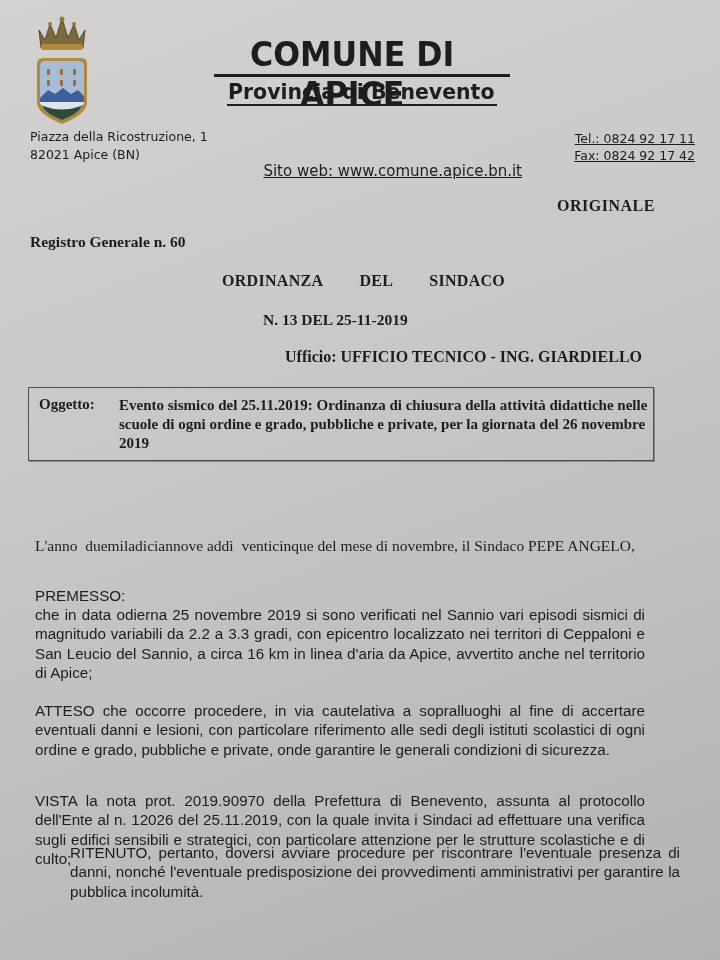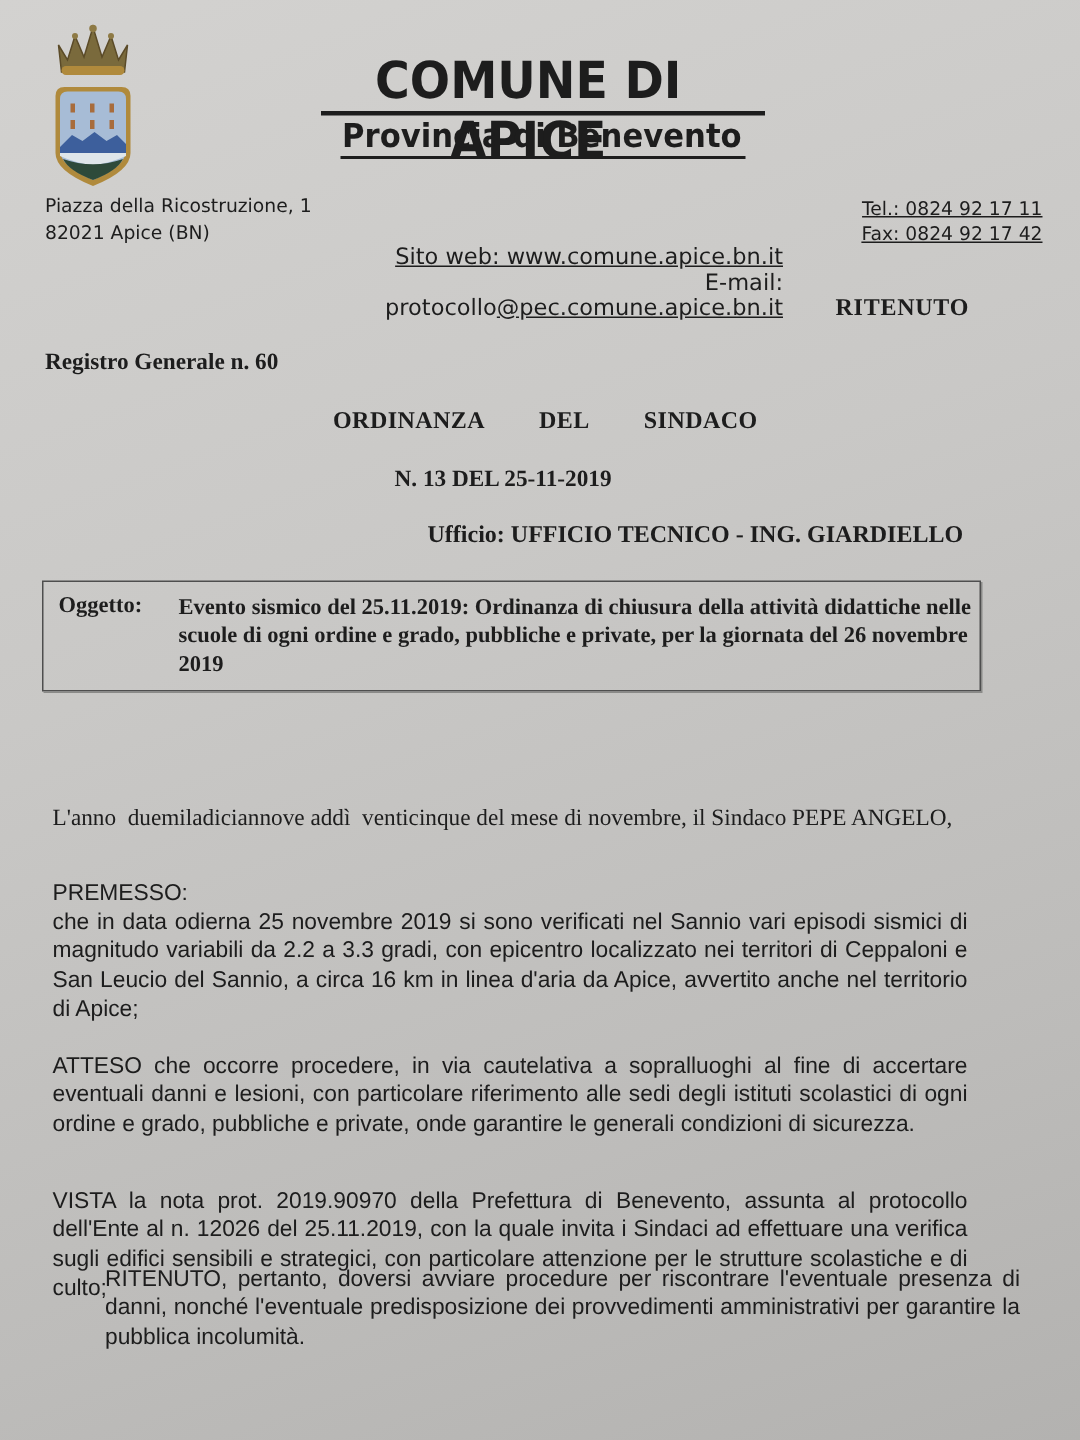--- a/index.html
+++ b/index.html
@@ -81,24 +81,23 @@
   <div>82021 Apice (BN)</div>
 </div>
 
 <div class="abs sans" id="contacts">
   <div>Tel.: 0824 92 17 11</div>
   <div>Fax: 0824 92 17 42</div>
 </div>
 
 <div class="abs sans" id="web">
   <div><span class="u">Sito web: www.comune.apice.bn.it</span></div>
-  <div><span>E-mail: protocollo</span><span class="u">@pec.comune.apice.bn.it</span></div>
 </div>
 
-<div class="abs serif" id="originale">RITENUTO</div>
+<div class="abs serif" id="originale">ORIGINALE</div>
 
 <div class="abs serif" id="registro">Registro Generale n. 60</div>
 <div class="abs serif" id="ordinanza" style="white-space:pre;">ORDINANZA   DEL   SINDACO</div>
 <div class="abs serif" id="numero">N. 13 DEL 25-11-2019</div>
 <div class="abs serif" id="ufficio">Ufficio: UFFICIO TECNICO - ING. GIARDIELLO</div>
 
 <div class="abs" id="oggetto-box"></div>
 <div class="abs serif" id="oggetto-label">Oggetto:</div>
 <div class="abs serif" id="oggetto-l1">Evento sismico del 25.11.2019: Ordinanza di chiusura della attività didattiche nelle scuole di ogni ordine e grado, pubbliche e private, per la giornata del 26 novembre 2019</div>
 

